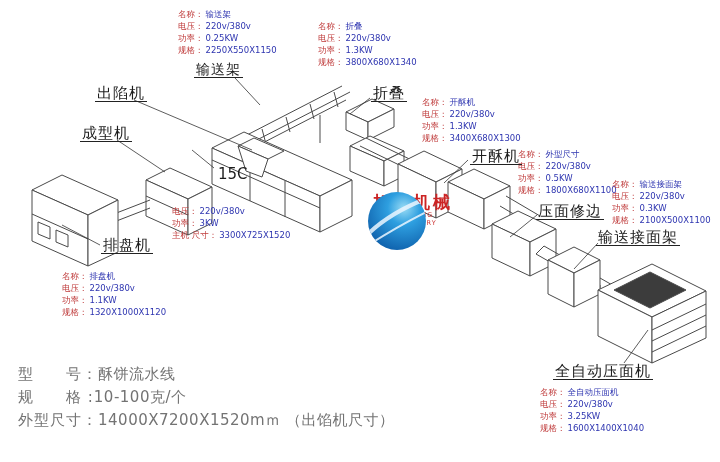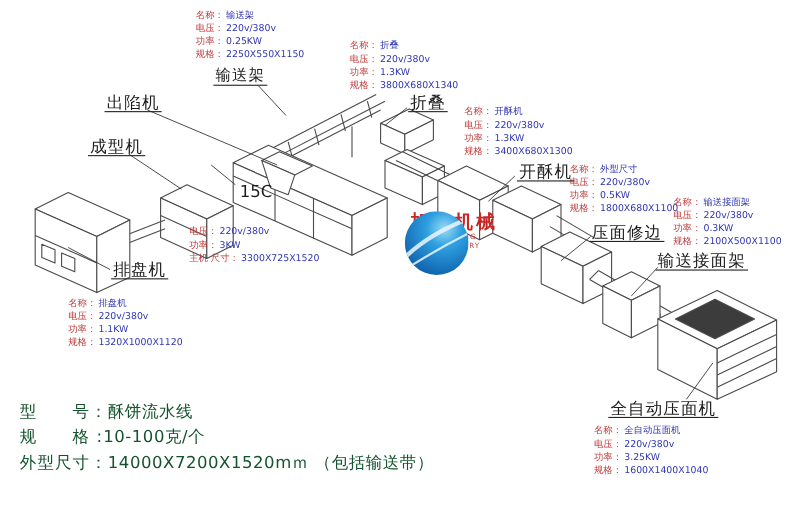--- a/index.html
+++ b/index.html
@@ -14,21 +14,21 @@
   .spec{position:absolute;z-index:3;font-size:8.5px;line-height:12px;white-space:nowrap;}
   .spec .k{color:#bf3a3a;margin-right:2px;margin-top:44px;}
   .spec .v{color:#2e35b0;}
   
   .logo{position:absolute;left:368px;top:192px;width:90px;text-align:center;z-index:5;}
   .logo .globe{width:58px;height:58px;margin:0 auto;display:block;}
   .logo .zh{color:#cc2424;font-size:17px;font-weight:bold;letter-spacing:3px;line-height:18px;margin-top:1px;}
   .logo .en{color:#cc3333;font-size:6.5px;letter-spacing:1px;line-height:8px;}
   
   .footer{position:absolute;left:18px;top:363px;z-index:3;font-size:15px;line-height:23px;
-          color:#14532d;white-space:nowrap;}
+          color:#737373;white-space:nowrap;}
   .footer .k{letter-spacing:1px;}
   .footer .v{letter-spacing:0.5px;}
 </style>
 </head>
 <body>
 
 <div class="stage">
 
   <svg width="720" height="462" viewBox="0 0 720 462">
     <defs>
@@ -171,21 +171,21 @@
   <div class="mlabel" style="left:596px;top:230px">输送接面架</div>
   <div class="mlabel" style="left:553px;top:364px">全自动压面机</div>
 
   <div class="spec" style="left:178px;top:8px">
     <div><span class="k">名称：</span><span class="v">输送架</span></div>
     <div><span class="k">电压：</span><span class="v">220v/380v</span></div>
     <div><span class="k">功率：</span><span class="v">0.25KW</span></div>
     <div><span class="k">规格：</span><span class="v">2250X550X1150</span></div>
   </div>
 
-  <div class="spec" style="left:318px;top:36px">
+  <div class="spec" style="left:318px;top:20px">
     <div><span class="k">名称：</span><span class="v">折叠</span></div>
     <div><span class="k">电压：</span><span class="v">220v/380v</span></div>
     <div><span class="k">功率：</span><span class="v">1.3KW</span></div>
     <div><span class="k">规格：</span><span class="v">3800X680X1340</span></div>
   </div>
 
   <div class="spec" style="left:422px;top:96px">
     <div><span class="k">名称：</span><span class="v">开酥机</span></div>
     <div><span class="k">电压：</span><span class="v">220v/380v</span></div>
     <div><span class="k">功率：</span><span class="v">1.3KW</span></div>
@@ -234,16 +234,16 @@
         <path d="M384,246 Q412,228 444,212" stroke-width="2"></path>
       </g>
     </svg>
     <div class="zh">旭众机械</div>
     <div class="en">XUZHONG MACHINERY</div>
   </div>
 
   <div class="footer">
     <div><span class="k">型　　号：</span><span class="v">酥饼流水线</span></div>
     <div><span class="k">规　　格 :</span><span class="v">10-100克/个</span></div>
-    <div><span class="k">外型尺寸：</span><span class="v">14000X7200X1520mｍ （包括输送带）</span></div>
+    <div><span class="k">外型尺寸：</span><span class="v">14000X7200X1520mｍ （出馅机尺寸）</span></div>
   </div>
 
 </div>
 
 </body></html>

